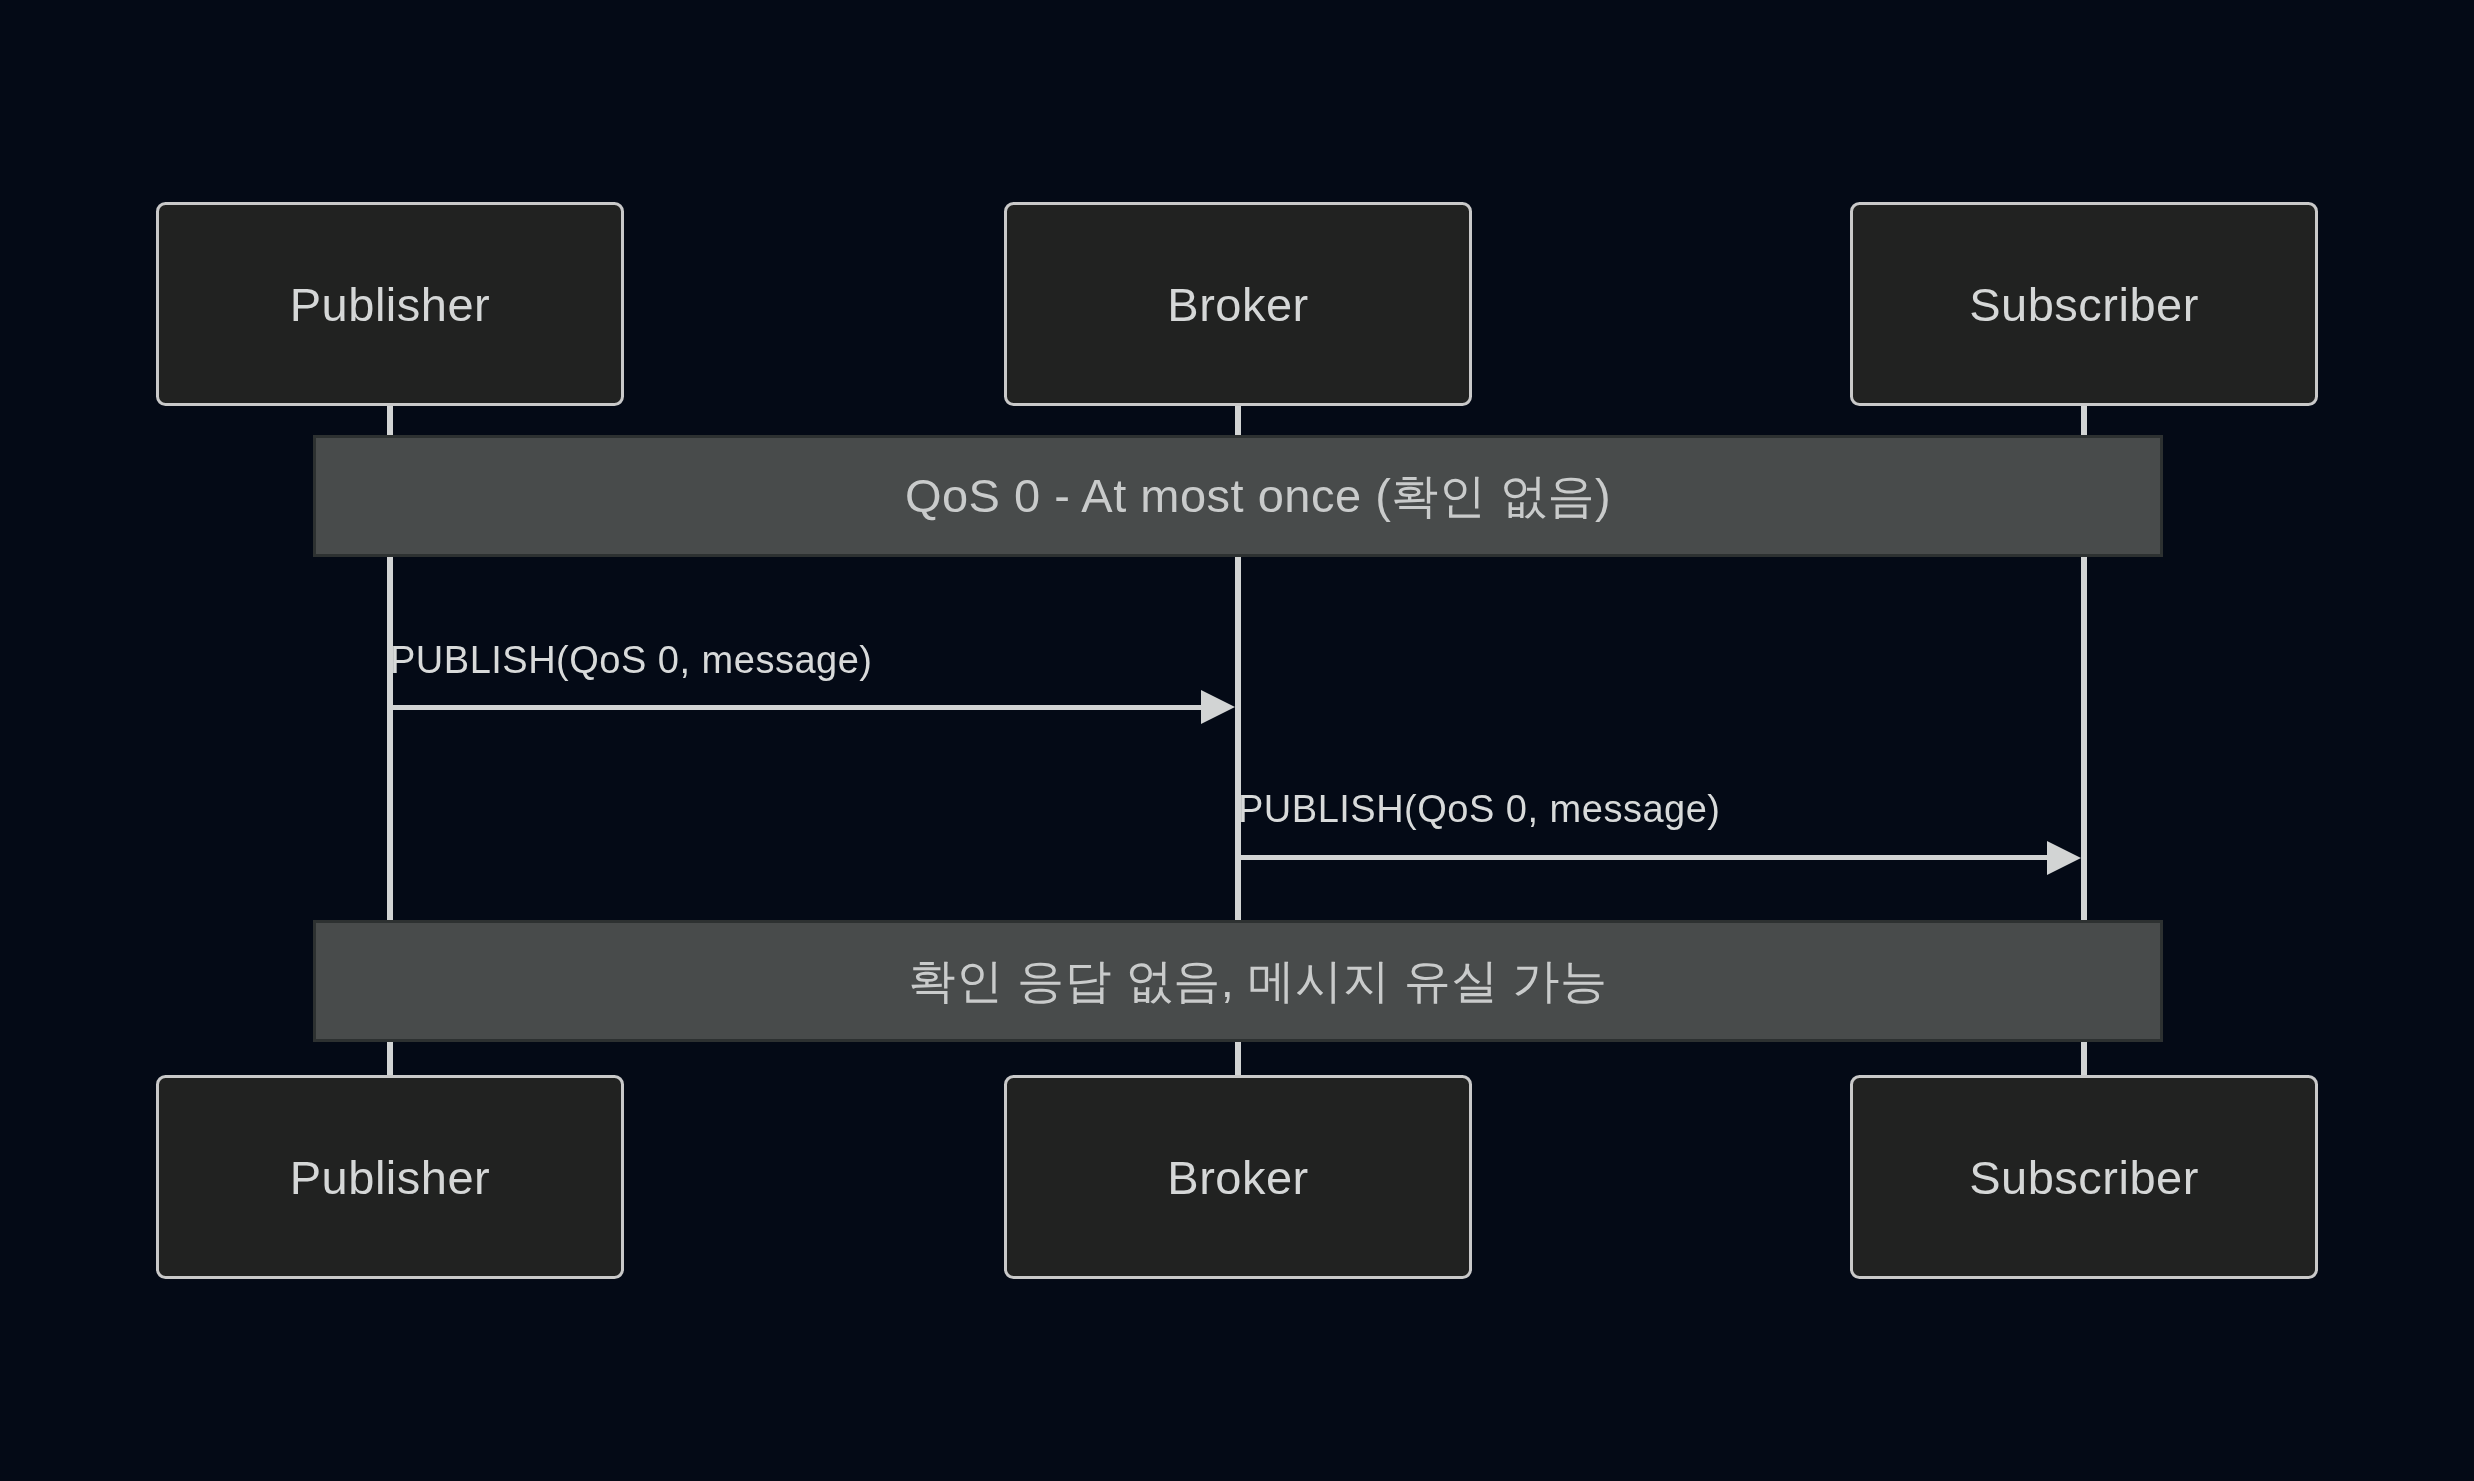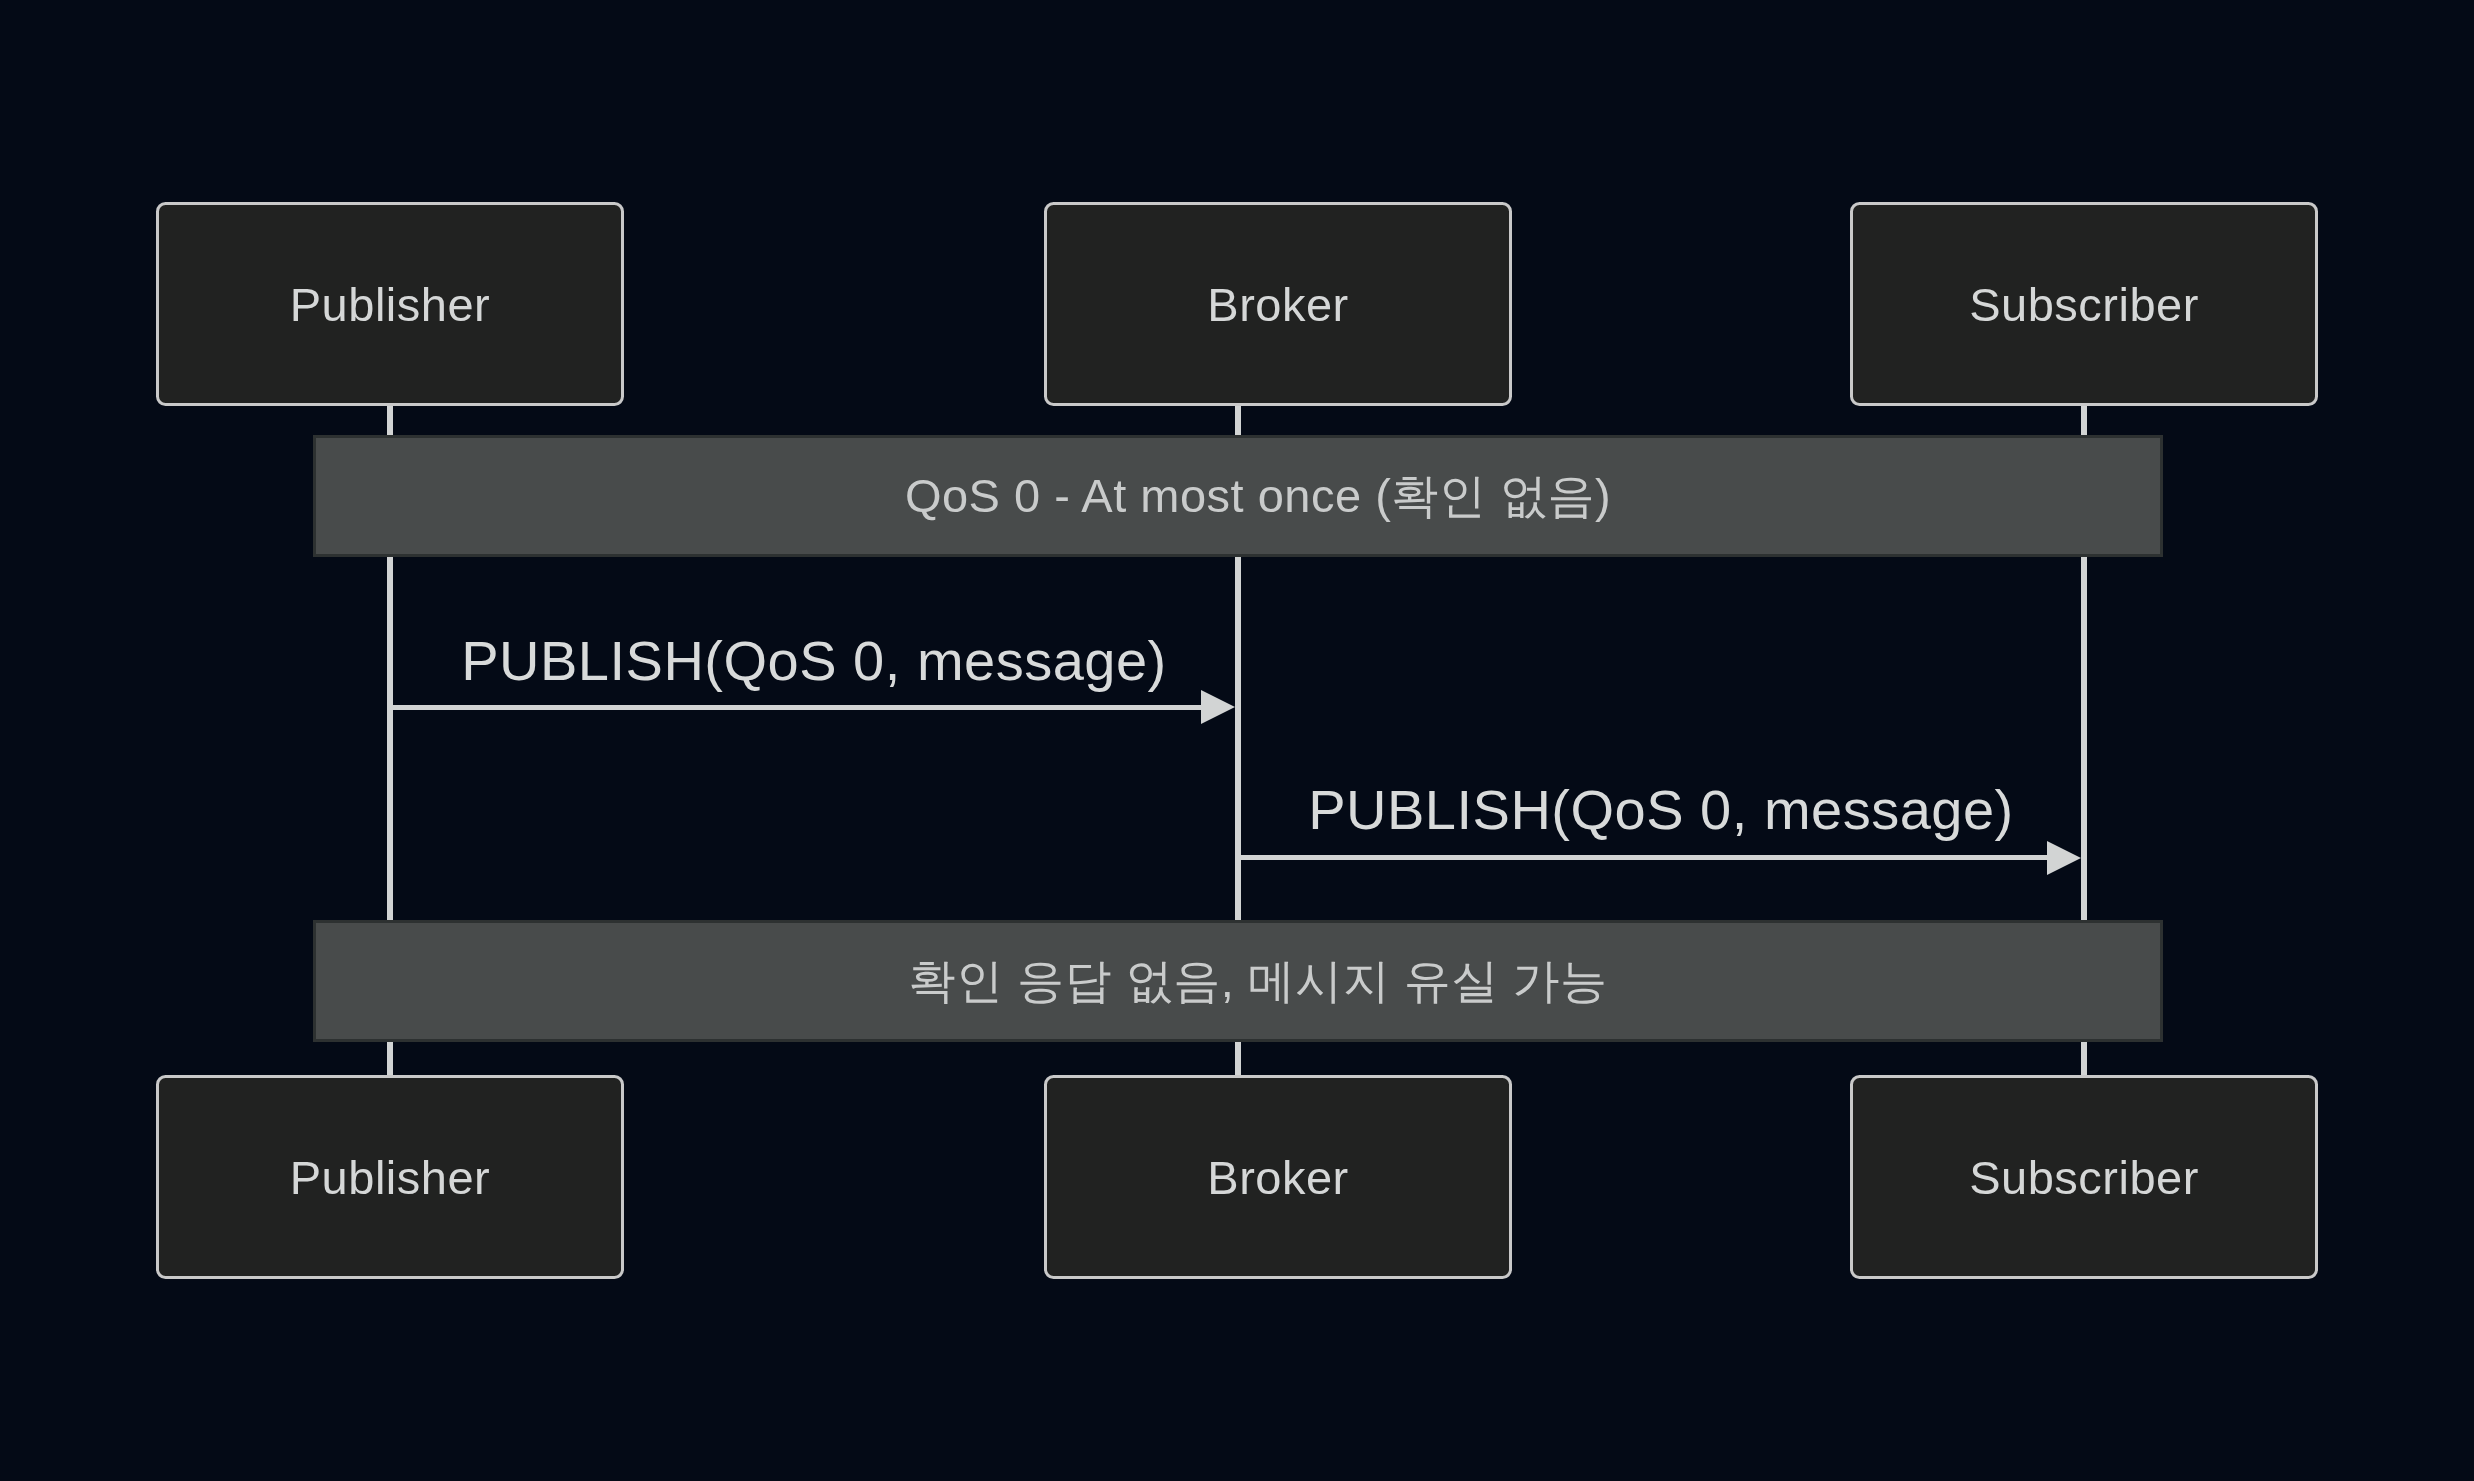--- a/index.html
+++ b/index.html
@@ -36,40 +36,39 @@
     background:var(--actor-fill);
     border:3.8px solid var(--actor-border);
     border-radius:9.5px;
     display:flex;align-items:center;justify-content:center;
     color:var(--actor-text);
     font-size:47px;letter-spacing:0.5px;
   }
   .actor.row-top{top:202px;}
   .actor.row-bottom{top:1075px;}
   .actor.col-pub{left:156px;}
-  .actor.col-brk{left:1044px;}
+  .actor.col-brk{left:1004px;}
   .actor.col-sub{left:1850px;text-align:center;}
 
   .note{
     position:absolute;left:313px;width:1850px;height:122px;
     box-sizing:border-box;
     background:var(--note-fill);
     border:3.8px solid var(--note-border);
     display:flex;align-items:center;justify-content:center;
     color:var(--note-text);
     font-size:47px;letter-spacing:0.5px;padding-left:40px;
   }
   .note.n1{top:435px;}
   .note.n2{top:920px;}
 
   .msg-label{
     position:absolute;height:59px;line-height:59px;
-    text-align:center;
     color:var(--message-text);
-    font-size:56px;letter-spacing:0.5px;
+    font-size:38px;letter-spacing:0.5px;
     white-space:nowrap;
   }
   .msg-label.m1{left:390px;width:848px;top:631px;}
   .msg-label.m2{left:1238px;width:846px;top:780px;}
 
   .msg-line{
     position:absolute;height:4.7px;background:var(--line);
   }
   .msg-line.m1{left:390px;width:813px;top:705px;}
   .msg-line.m2{left:1238px;width:813px;top:855px;}

